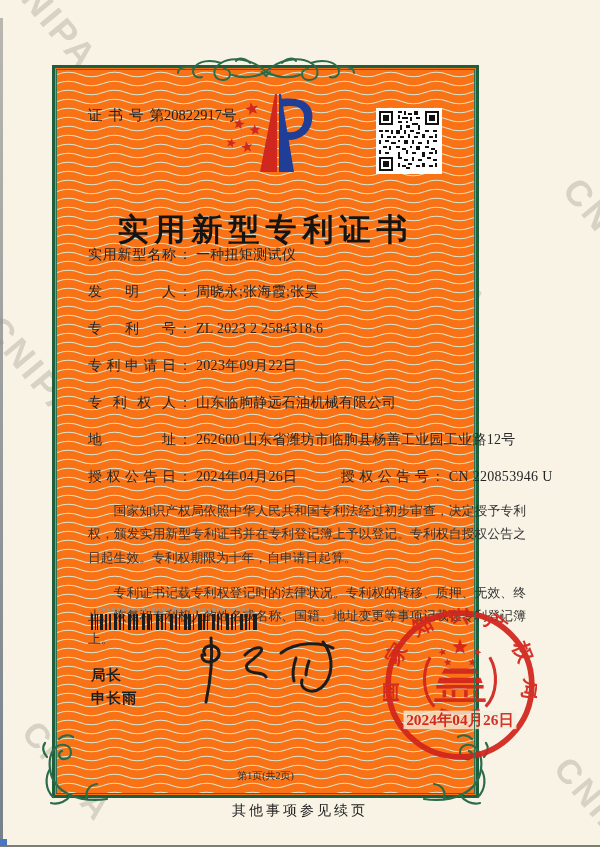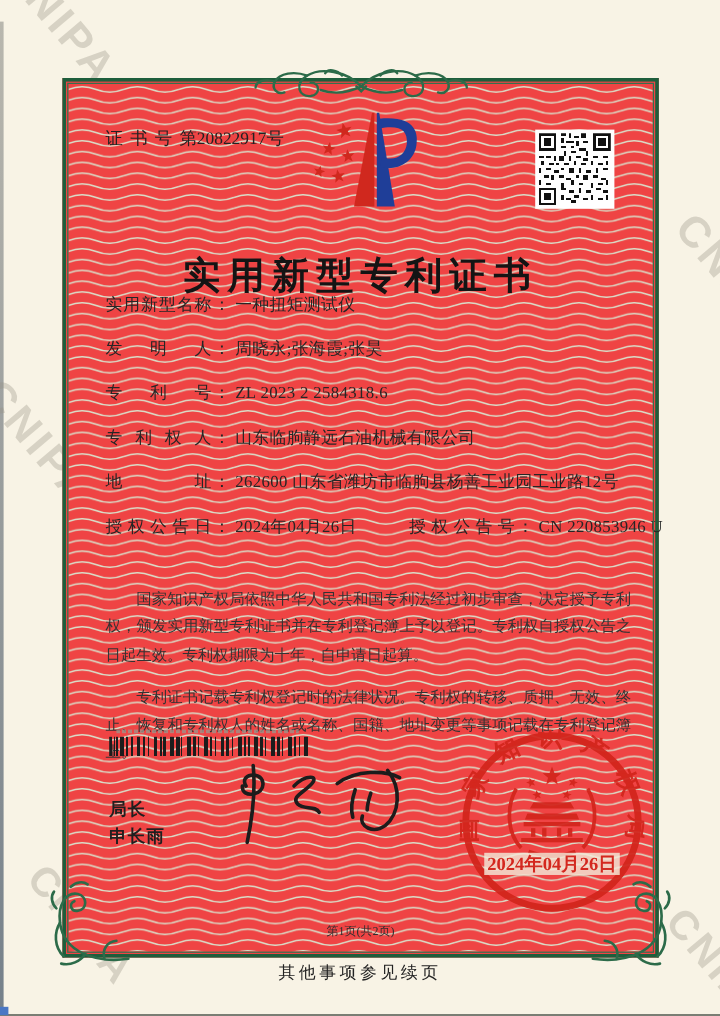--- a/index.html
+++ b/index.html
@@ -19,22 +19,22 @@
   .wm1{left:-12px;top:-4px;font-size:36px;}
   .wm2{left:215px;top:128px;font-size:32px;color:rgba(152,148,132,0.20);}
   .wm3{left:368px;top:238px;font-size:40px;color:rgba(150,146,130,0.30);}
   .wm4{left:-30px;top:348px;font-size:36px;}
   .wm5{left:548px;top:210px;font-size:36px;}
   .wm6{left:148px;top:515px;font-size:32px;color:rgba(150,146,130,0.22);}
   .wm7{left:8px;top:752px;font-size:34px;}
   .wm8{left:540px;top:788px;font-size:34px;}
   
   .frame{
-    position:absolute;left:52px;top:65px;width:497px;height:733px;
-    border:3px solid #1e5e3c;background:#ef4444;box-sizing:border-box;
+    position:absolute;left:52px;top:65px;width:427px;height:733px;
+    border:3px solid #1e5e3c;background:#f97316;box-sizing:border-box;
   }
   .frame::after{content:"";position:absolute;inset:1px;border:1px solid #33704e;pointer-events:none;}
   .wavebg{position:absolute;inset:2px;width:calc(100% - 4px);height:calc(100% - 4px);}
   .ornament-top{position:absolute;top:-17px;left:50%;transform:translateX(-50%);}
   .flourish{position:absolute;bottom:-14px;}
   .flourish.fl-left{left:-18px;}
   .flourish.fl-right{right:-18px;}
   
   .cert-no{position:absolute;left:33px;top:38px;font-size:14.5px;color:#222;}
   .cert-no .lbl{letter-spacing:6px;}
@@ -45,21 +45,21 @@
   
   .fields{position:absolute;left:33px;top:176px;right:26px;font-size:14px;color:#262626;}
   .frow{margin-bottom:15px;line-height:22px;white-space:nowrap;}
   .f-label{display:inline-block;width:88px;text-align:justify;text-align-last:justify;vertical-align:top;}
   .f-colon{display:inline-block;margin:0 4px 0 2px;}
   .f-value{letter-spacing:0.3px;}
   .fgroup2{margin-left:40px;}
   
   .paras{position:absolute;left:33px;top:420px;width:438px;font-size:12.8px;
     line-height:1.82;color:#333;text-align:justify;}
-  .paras p{margin:0 0 12px;text-indent:2em;}
+  .paras p{margin:12px 0 12px;text-indent:2em;}
   
   .barcode-wrap{position:absolute;left:36px;top:540px;}
   .micro-line{width:152px;height:3px;margin:0 0 3px 6px;opacity:.75;
     background:repeating-linear-gradient(90deg,#9a968c 0 3px,transparent 3px 5px);}
   .barcode{width:168px;height:16px;
     background:
       repeating-linear-gradient(90deg,#1c1c1c 0 2px,transparent 2px 4px,#1c1c1c 4px 5px,transparent 5px 9px,#1c1c1c 9px 12px,transparent 12px 14px),
       repeating-linear-gradient(90deg,transparent 0 6px,#1c1c1c 6px 7px,transparent 7px 13px);}
   
   .officials{position:absolute;left:36px;top:596px;font-size:14.5px;font-weight:bold;
@@ -176,20 +176,23 @@
 
     <div class="fields">
       <div class="frow">
         <span class="f-label">实用新型名称</span><span class="f-colon">：</span><span class="f-value">一种扭矩测试仪</span>
       </div>
       <div class="frow">
         <span class="f-label">发明人</span><span class="f-colon">：</span><span class="f-value">周晓永;张海霞;张昊</span>
       </div>
       <div class="frow">
         <span class="f-label">专利号</span><span class="f-colon">：</span><span class="f-value">ZL 2023 2 2584318.6</span>
+      </div>
+      <div class="frow">
+        <span class="f-label">专利申请日</span><span class="f-colon">：</span><span class="f-value">2023年09月22日</span>
       </div>
       <div class="frow">
         <span class="f-label">专利权人</span><span class="f-colon">：</span><span class="f-value">山东临朐静远石油机械有限公司</span>
       </div>
       <div class="frow">
         <span class="f-label">地址</span><span class="f-colon">：</span><span class="f-value">262600 山东省潍坊市临朐县杨善工业园工业路12号</span>
       </div>
       <div class="frow">
         <span>
           <span class="f-label">授权公告日</span><span class="f-colon">：</span><span class="f-value">2024年04月26日</span>

